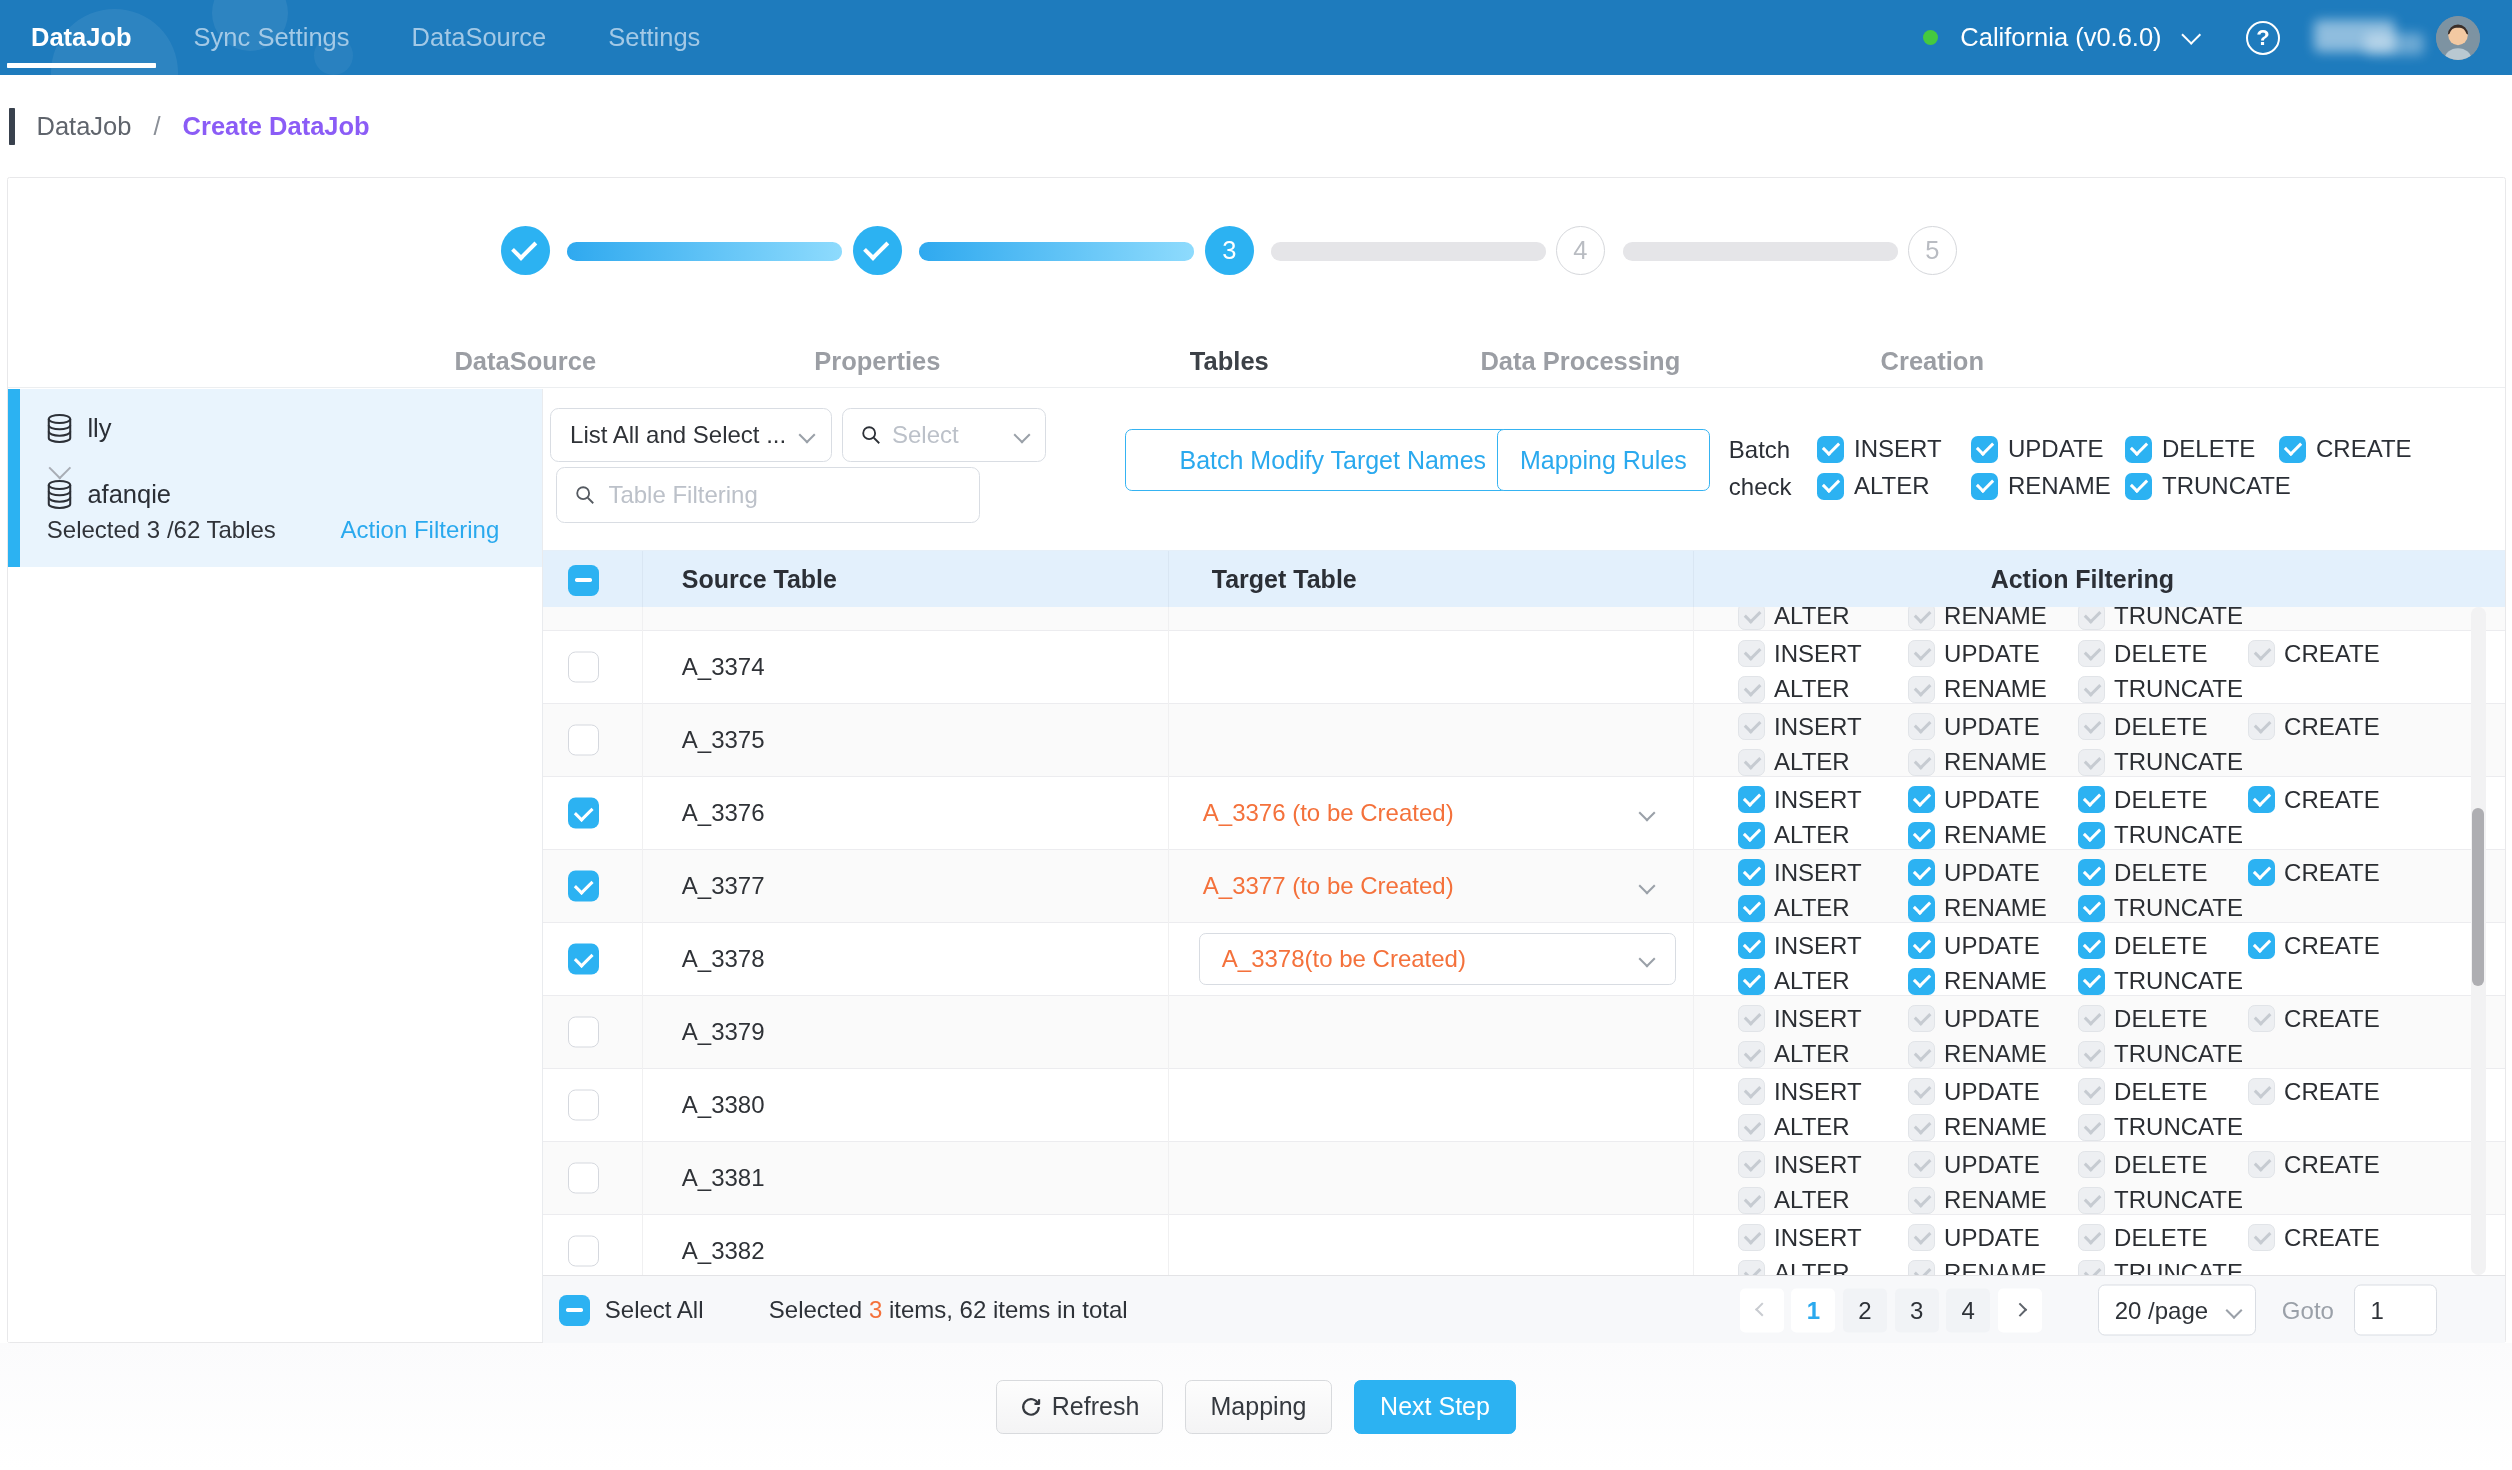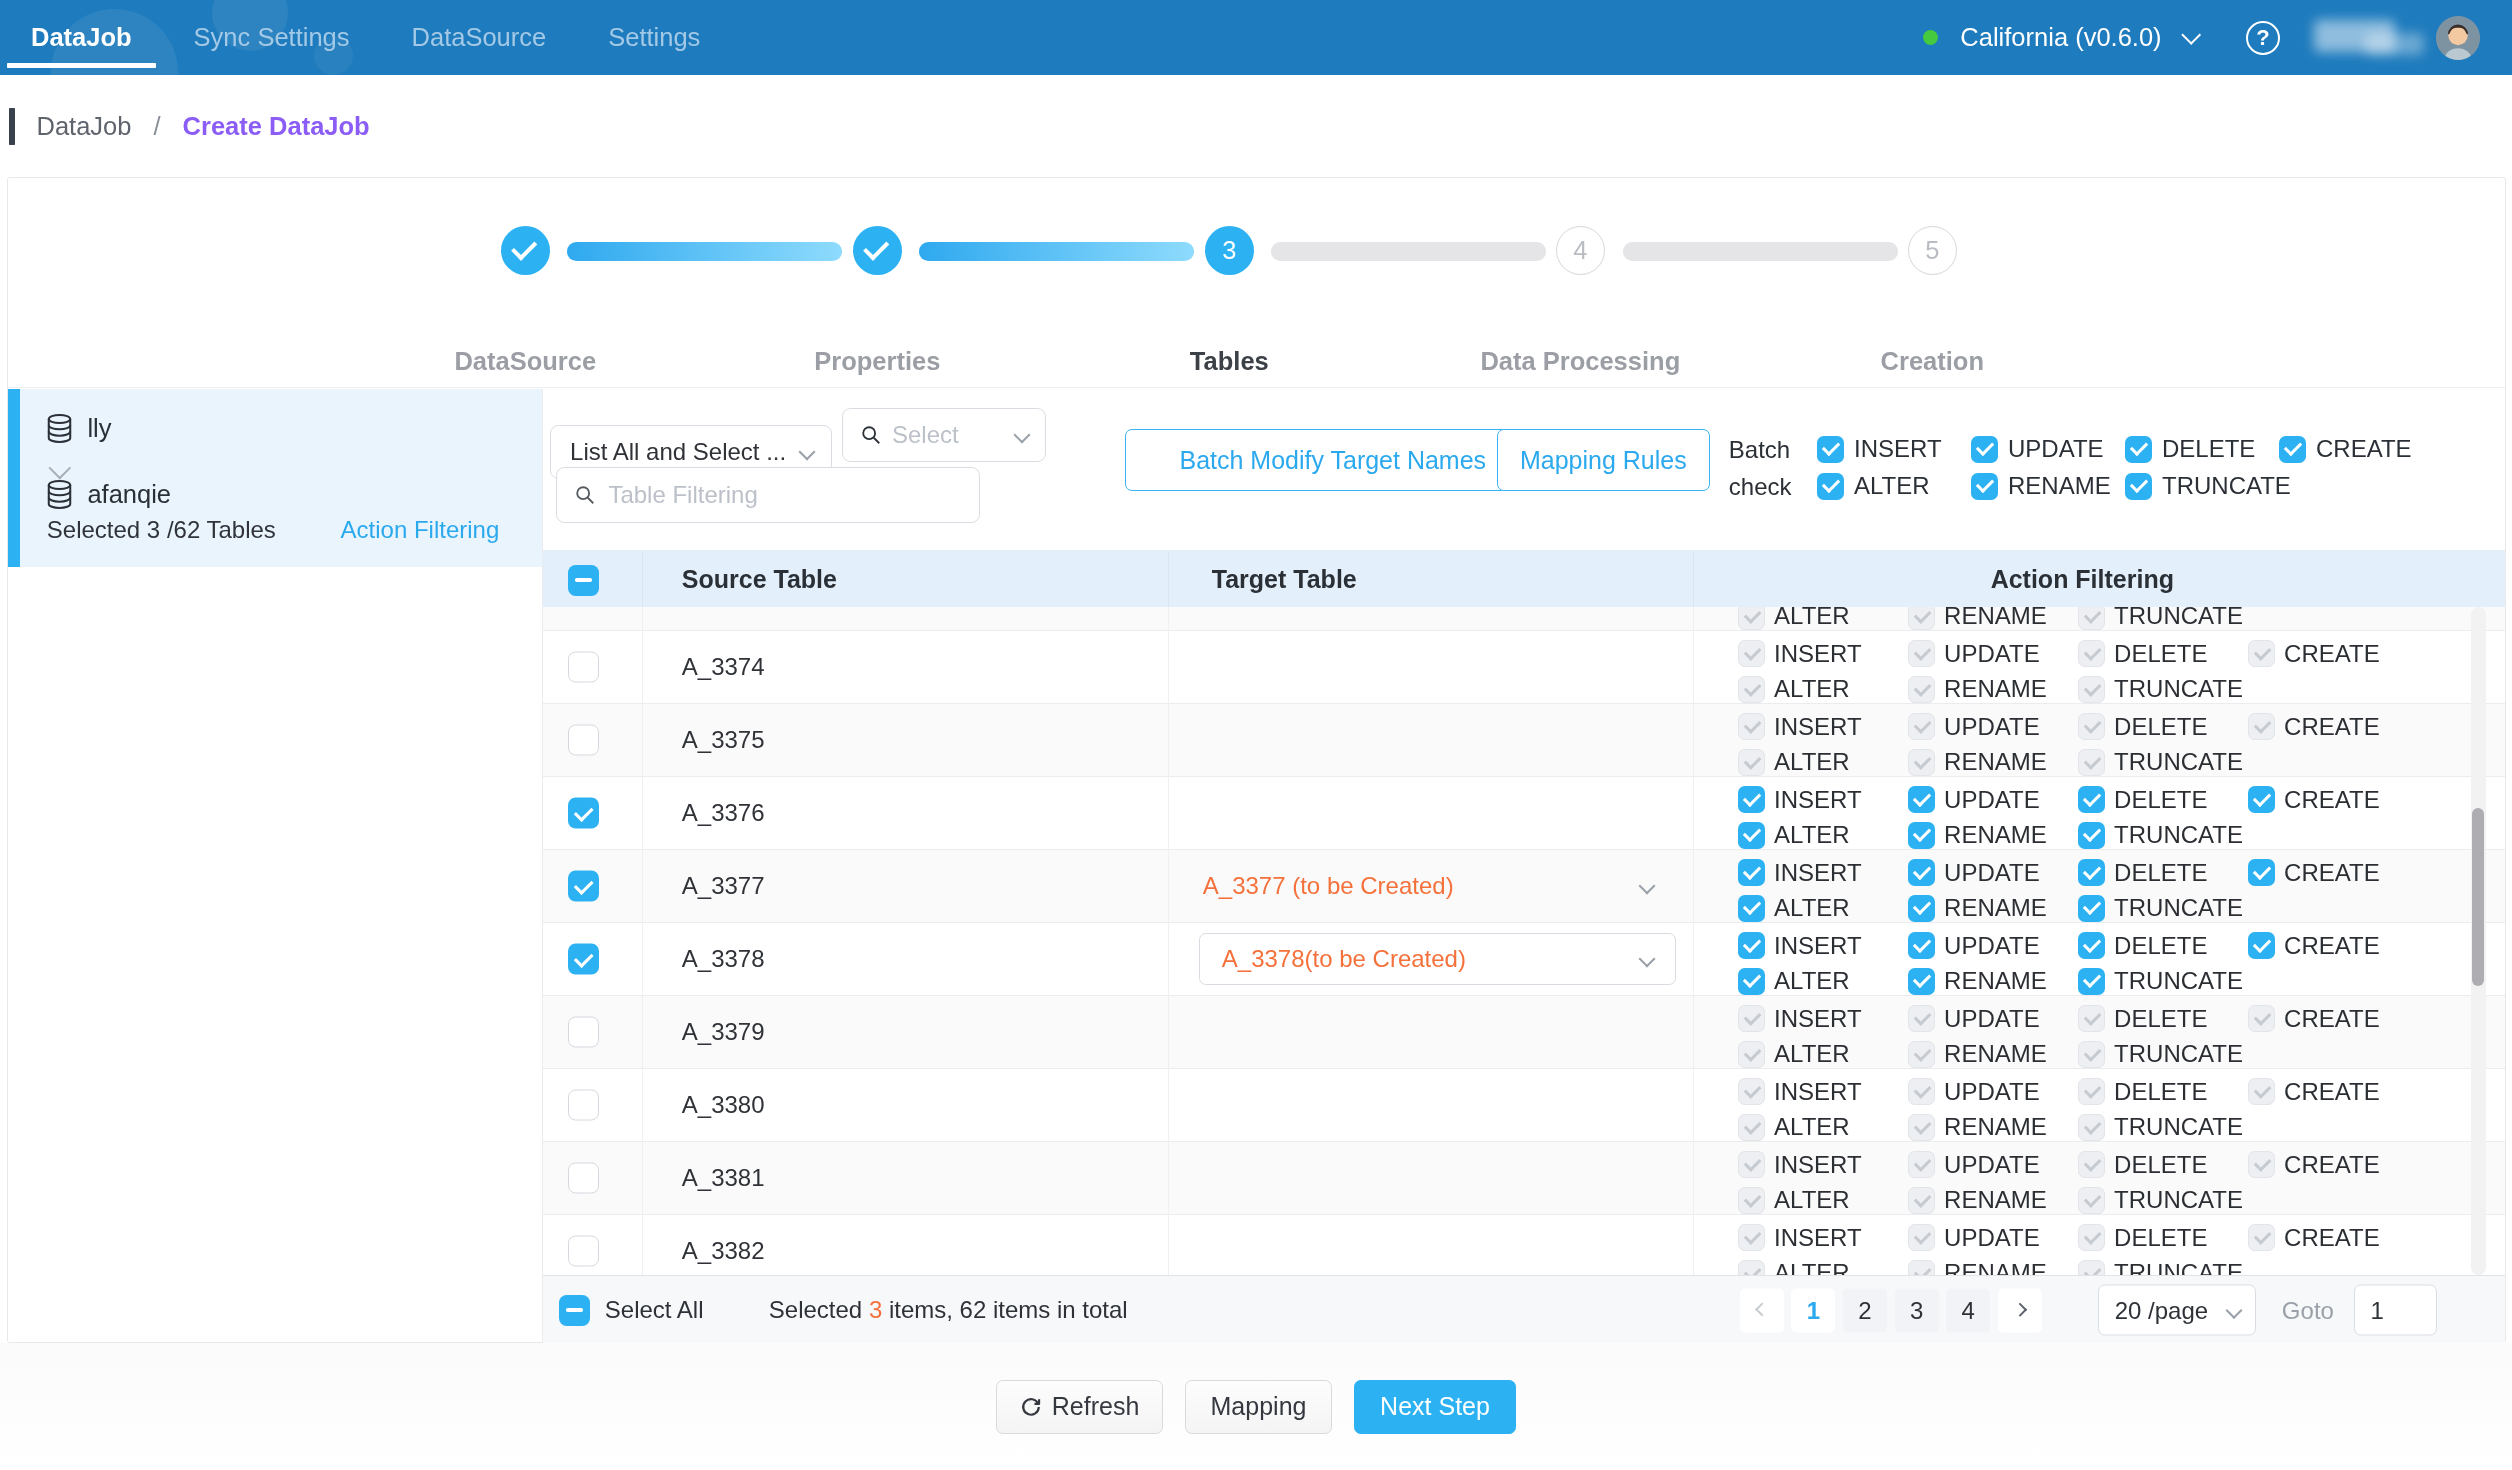--- a/index.html
+++ b/index.html
@@ -72,21 +72,21 @@
   .side-row{position:absolute;left:39px;top:127px;right:25.5px;display:flex;align-items:center;font-size:24px;}
   .side-summary{color:#303339;}
   .side-link{margin-left:auto;margin-right:17px;color:var(--link);cursor:pointer;}
   
   .tablearea{flex:1;position:relative;background:#fff;}
   .ctrl{position:absolute;border:0.8px solid var(--border);border-radius:8.5px;background:#fff;display:flex;align-items:center;font-size:24px;color:#2f3237;}
   .ctrl .chev{margin-left:auto;}
   .chev{width:12px;height:12px;border-right:2.5px solid #9aa0a8;border-bottom:2.5px solid #9aa0a8;transform:rotate(45deg);flex:0 0 auto;}
   .placeholder{color:#bcc1c9;}
   .sicon{flex:0 0 auto;}
-  .list-mode{left:7.6px;top:18.7px;width:282px;height:54px;padding:0 18.7px;margin-top:17px;}
+  .list-mode{left:7.6px;top:18.7px;width:282px;height:54px;padding:0 18.7px;}
   .col-select{left:299px;top:18.7px;width:204px;height:54px;padding:0 17px;gap:10.2px;}
   .tfilter{left:13.6px;top:78px;width:424px;height:56px;padding:0 17px;gap:12px;}
   .tfilter input{border:none;outline:none;font-size:24px;flex:1;font-family:inherit;color:#2f3237;background:transparent;}
   .tfilter input::placeholder{color:#bcc1c9;}
   .btn-outline{position:absolute;top:40px;height:62px;border:1.7px solid #35b3f2;border-radius:6.8px;background:#fff;color:var(--link);font-size:25px;display:flex;align-items:center;justify-content:center;cursor:pointer;}
   .btn-batch{left:582px;width:416px;}
   .btn-mapping{left:954px;width:213px;}
   .batch-label{position:absolute;left:1186px;top:42px;font-size:24px;line-height:37px;color:#2b2f36;}
   .batch-row{position:absolute;height:29px;display:flex;}
   .batch-row.r1{top:46px;}
@@ -425,20 +425,24 @@
               <div class="aitem r1 c2">
                 <span class="cb disabled"></span>
                 <span class="alabel">TRUNCATE</span>
               </div>
             </div>
   </div>
 
   <div class="trow">
     <span class="cb big row-cb checked"></span>
     <span class="src">A_3376</span>
+    <div class="tgt plain">
+      <span class="tgt-text">A_3376 (to be Created)</span>
+      <span class="chev"></span>
+    </div>
     <div class="agrid">
               <div class="aitem r0 c0">
                 <span class="cb checked"></span>
                 <span class="alabel">INSERT</span>
               </div>
               <div class="aitem r0 c1">
                 <span class="cb checked"></span>
                 <span class="alabel">UPDATE</span>
               </div>
               <div class="aitem r0 c2">

